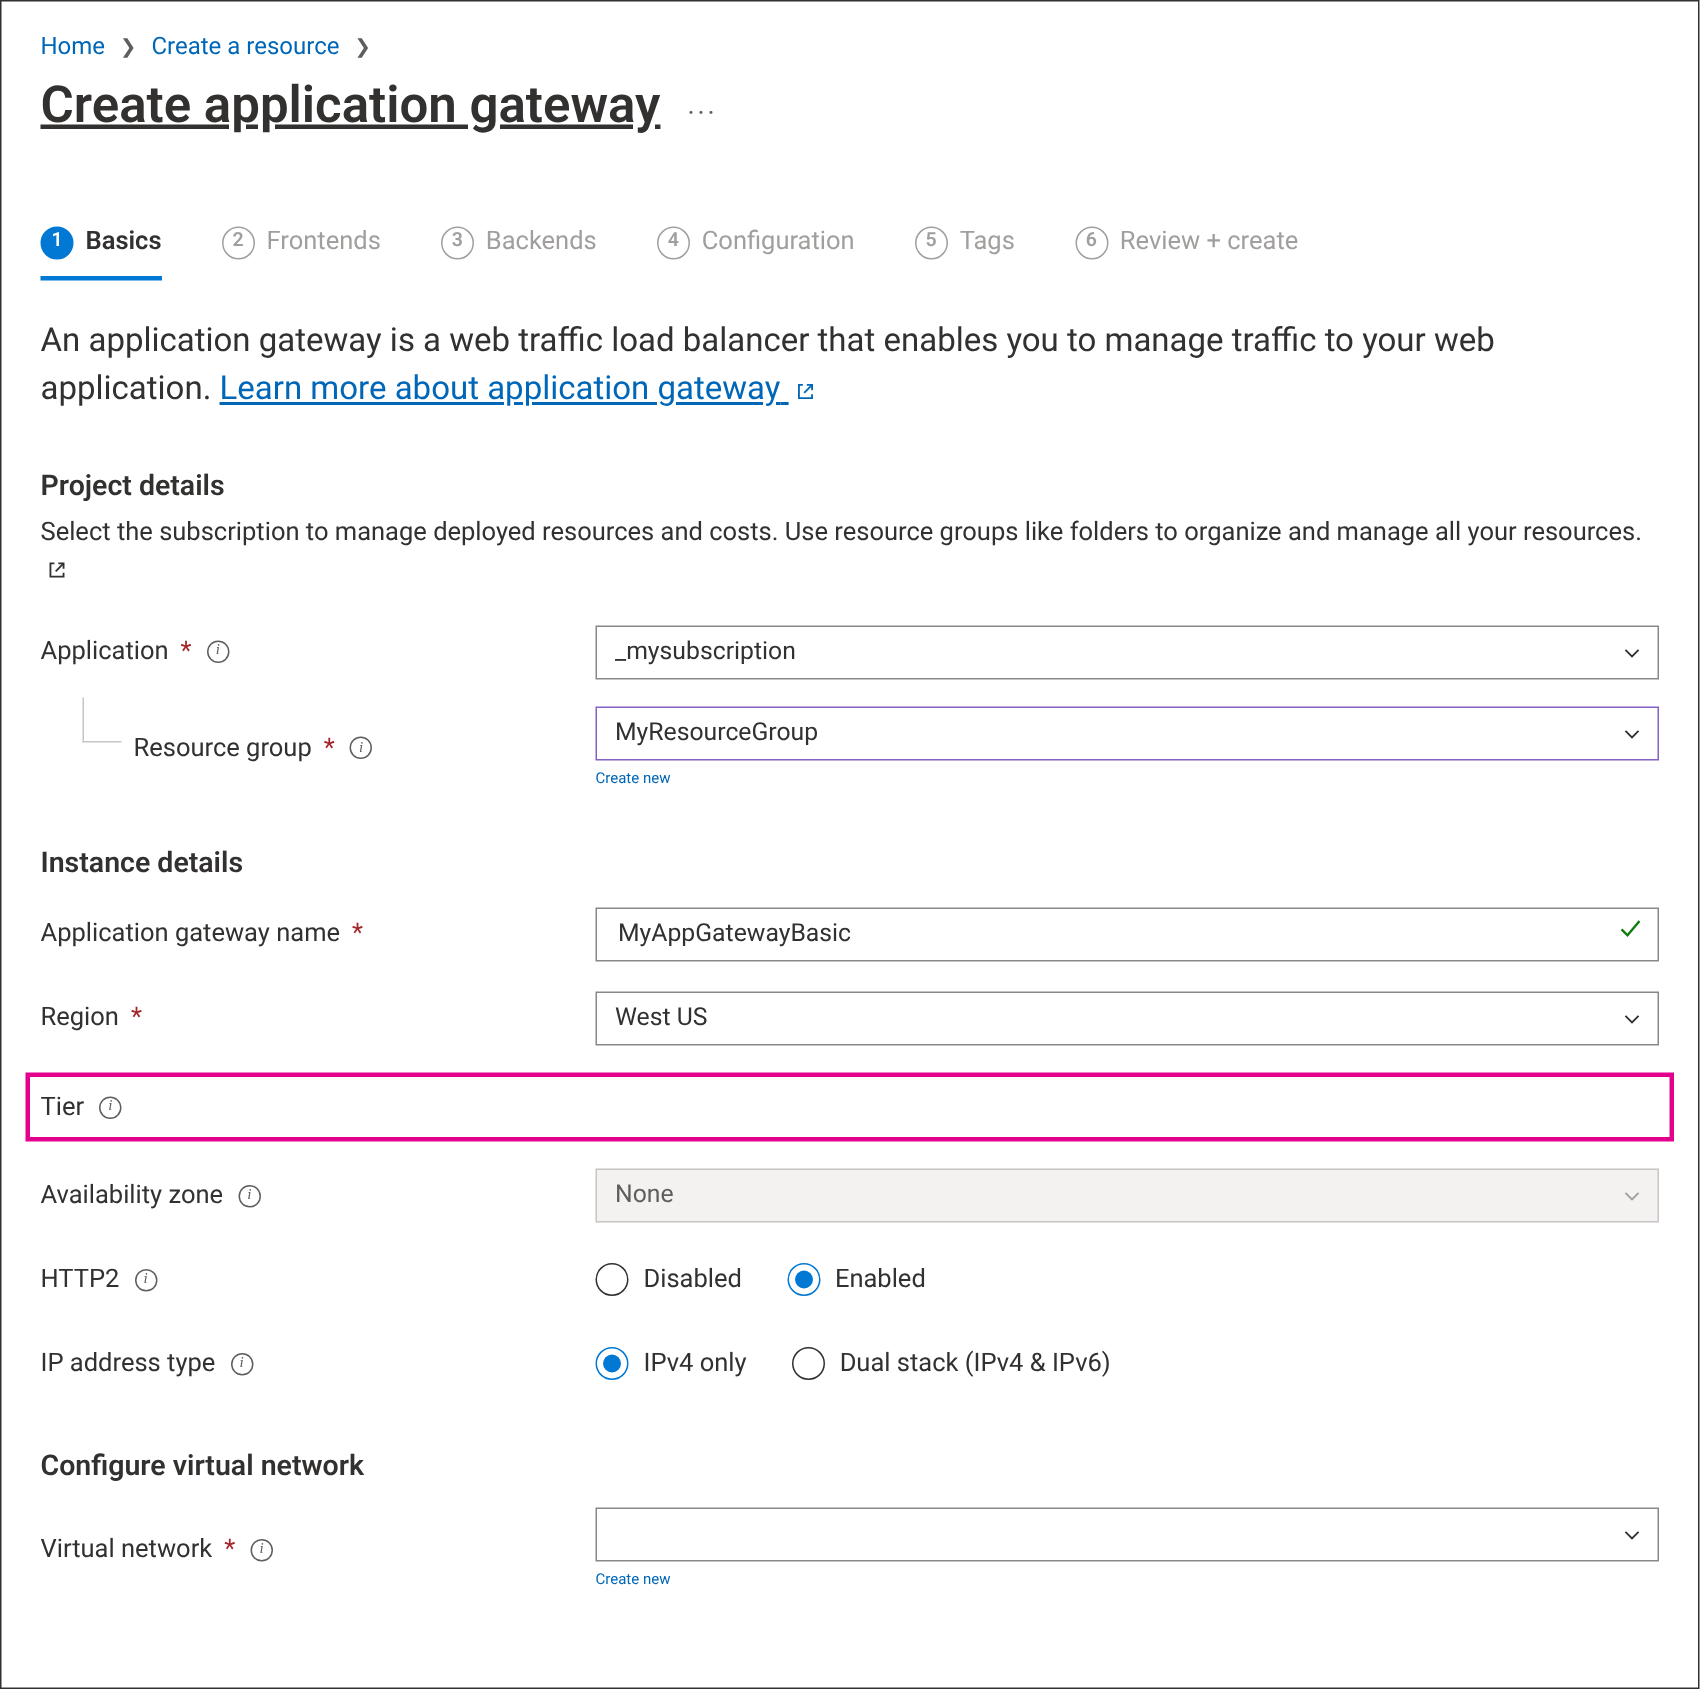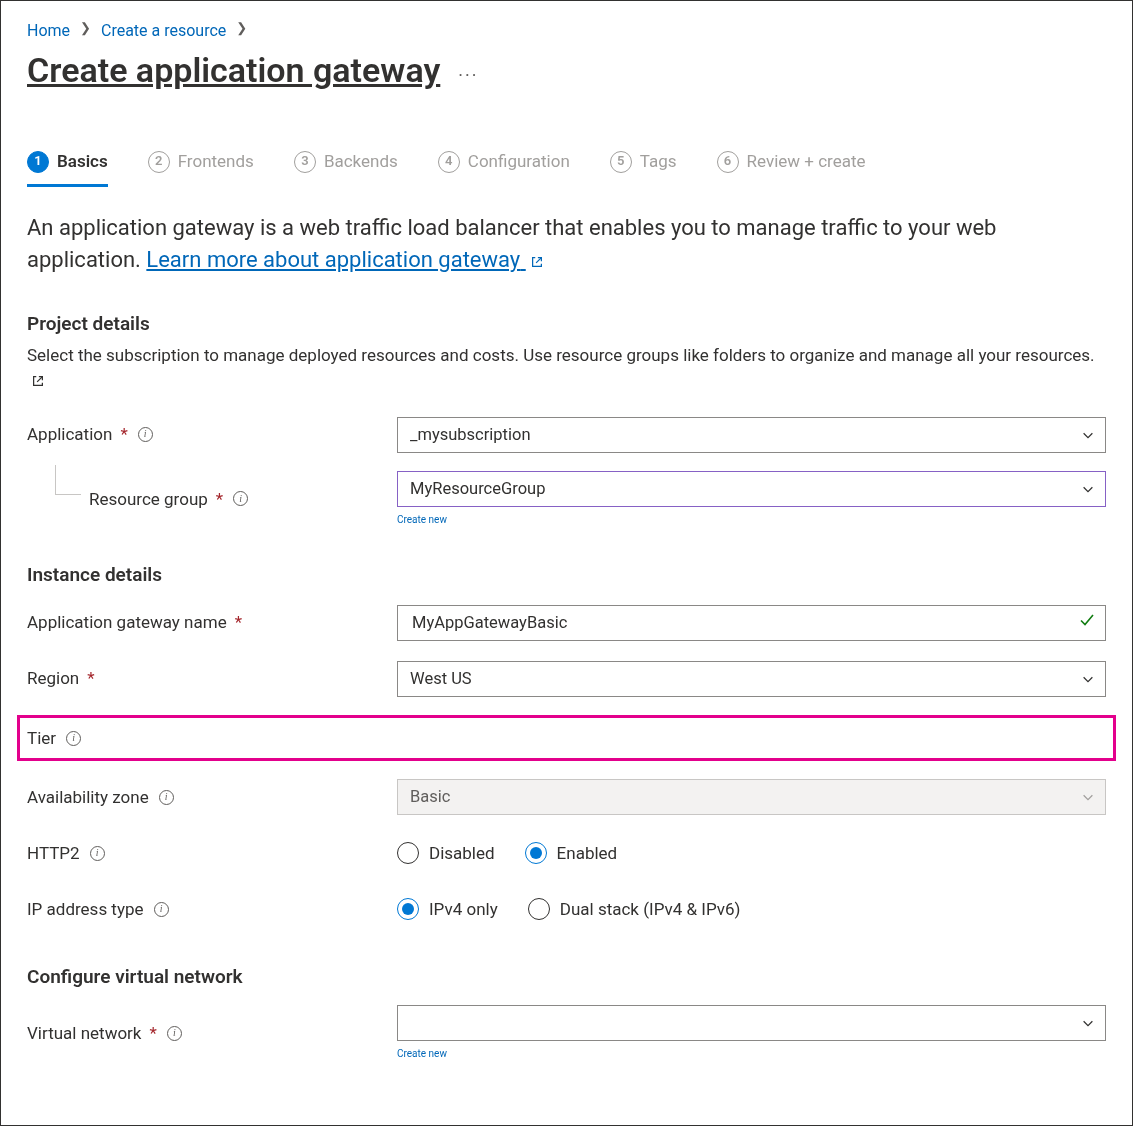--- a/index.html
+++ b/index.html
@@ -24,21 +24,21 @@
     line-height: 1.45;
     width: 1133px;
     height: 1126px;
     border: 1.5px solid #323130;
     padding: 18px 26px 0 26px;
     overflow: hidden;
     background: #fff;
   }
 
   
-  .breadcrumb { display: flex; align-items: flex-start; gap: 10px; font-size: 16px; }
+  .breadcrumb { display: flex; align-items: flex-end; gap: 10px; font-size: 16px; }
   .breadcrumb a { color: var(--link); text-decoration: none; }
   .bc-chevron { color: var(--muted); font-size: 13px; }
 
   
   .page-title-row { display: flex; align-items: baseline; gap: 18px; margin-top: 4px; }
   .page-title { font-size: 34px; font-weight: 600; margin: 0; text-decoration: underline; }
   .ellipsis { color: var(--muted); letter-spacing: 2px; font-size: 18px; cursor: pointer; }
 
   
   .tabs { display: flex; gap: 40px; margin-top: 54px; border-bottom: 1px solid transparent; }
@@ -288,21 +288,21 @@
   </div>
 </div>
 
 <div class="row">
   <div class="label-col">
     <span>Availability zone</span>
     <span class="info-icon">i</span>
   </div>
   <div class="field-col">
     <div class="select disabled">
-      <span>Basic</span>
+      <span>None</span>
       <span class="chev">
         <svg width="14" height="14" viewBox="0 0 16 16" fill="none" stroke="#a19f9d" stroke-width="1.4">
             <path d="M3 6l5 5 5-5"></path>
           </svg>
       </span>
     </div>
   </div>
 </div>
 
 <div class="row">

